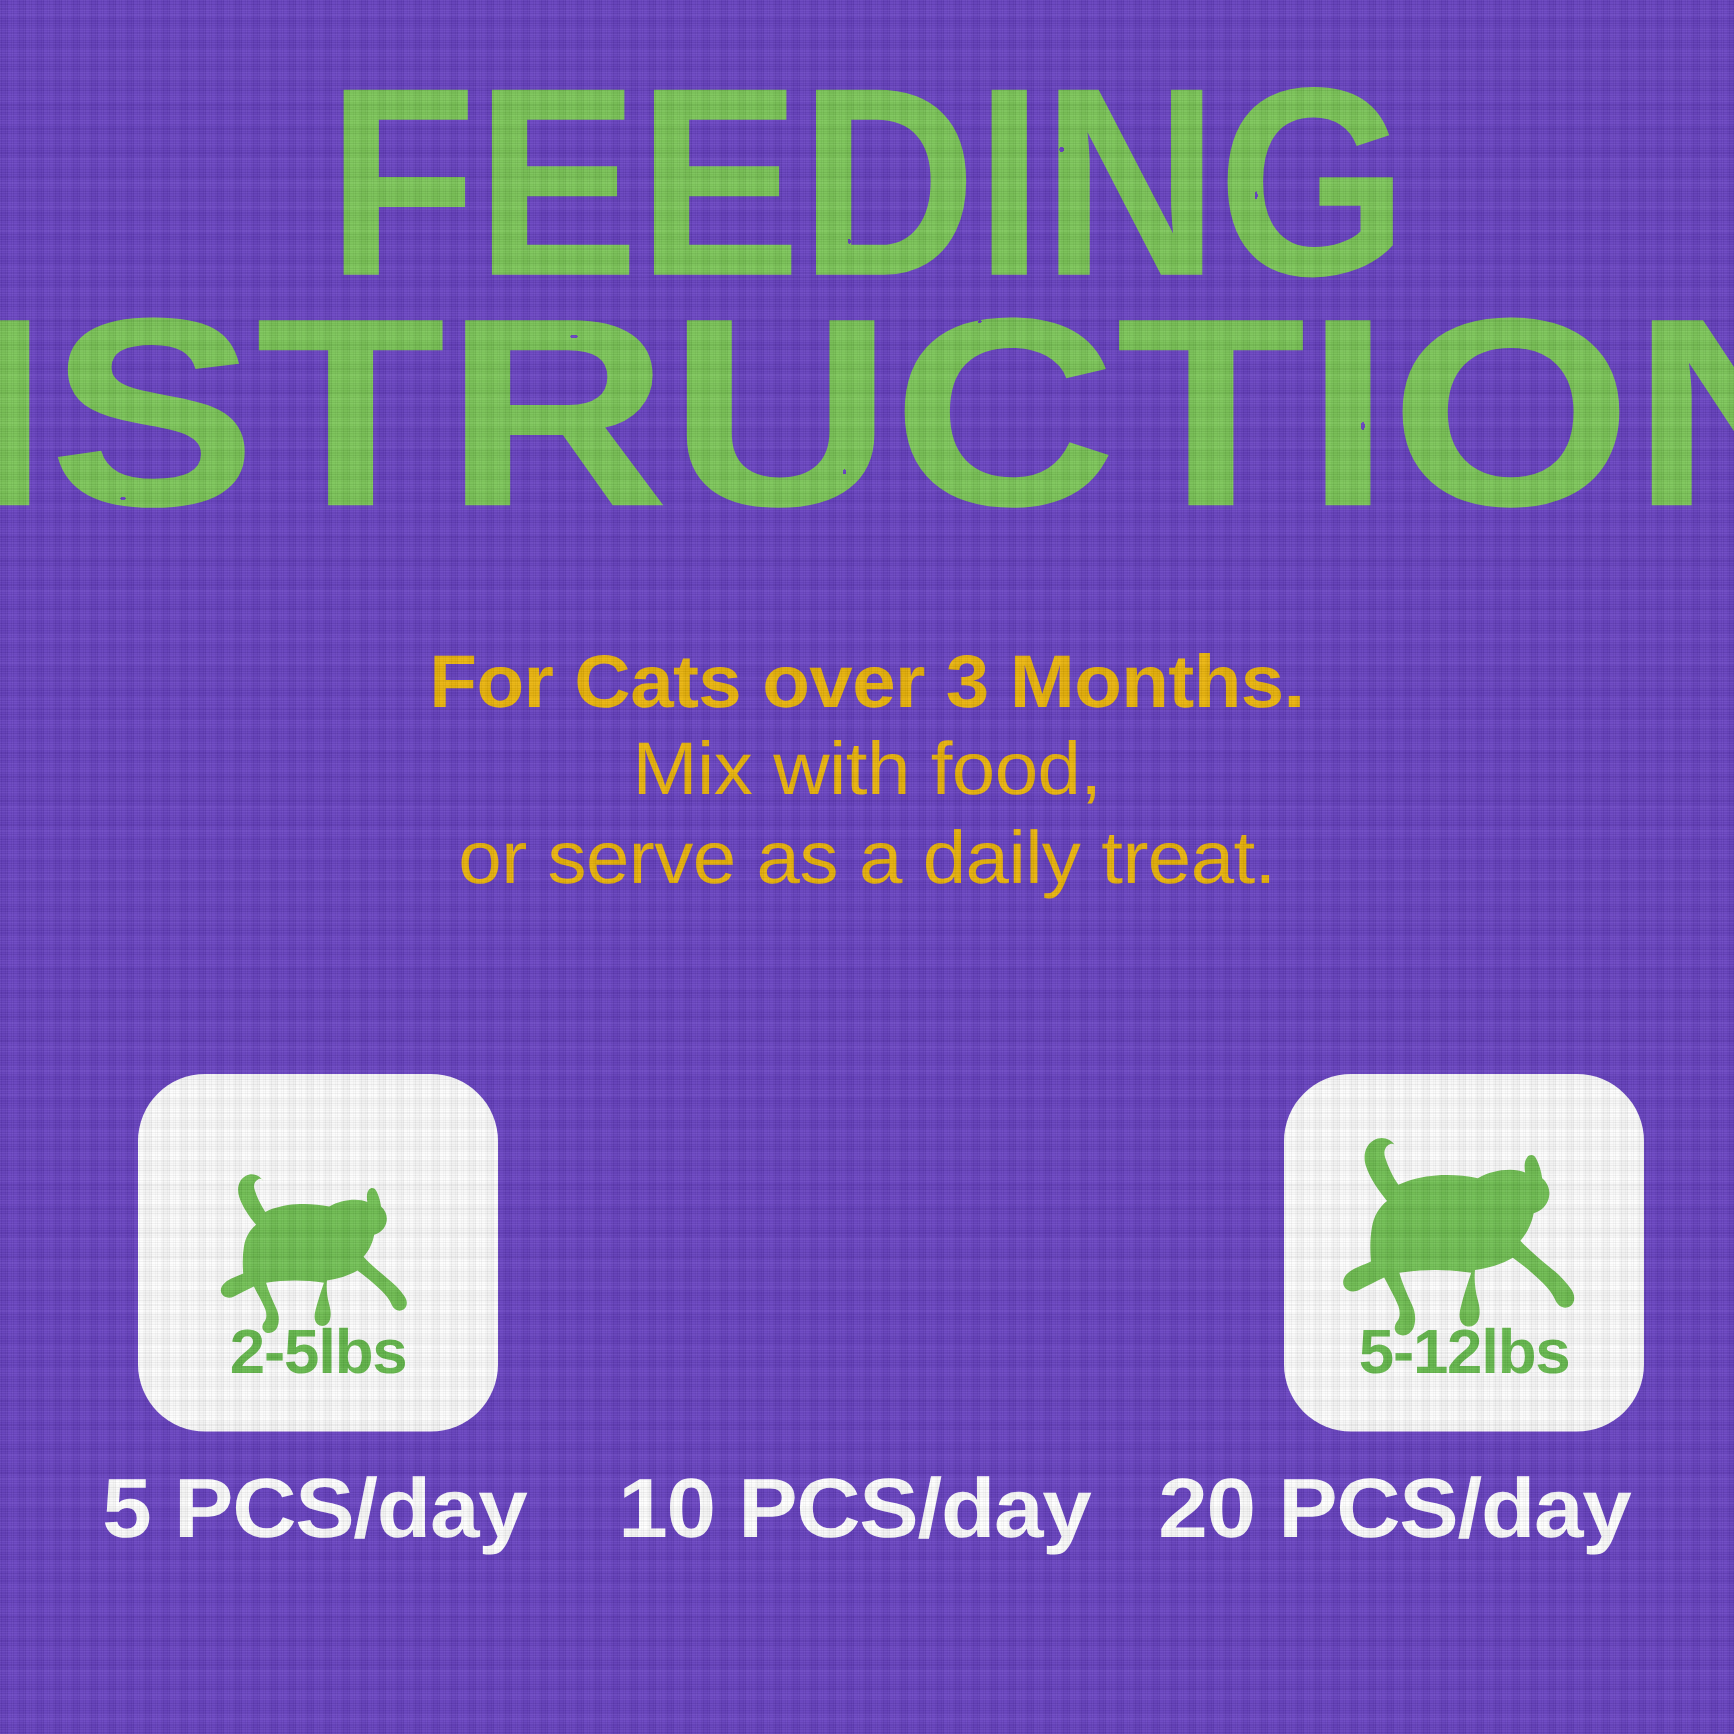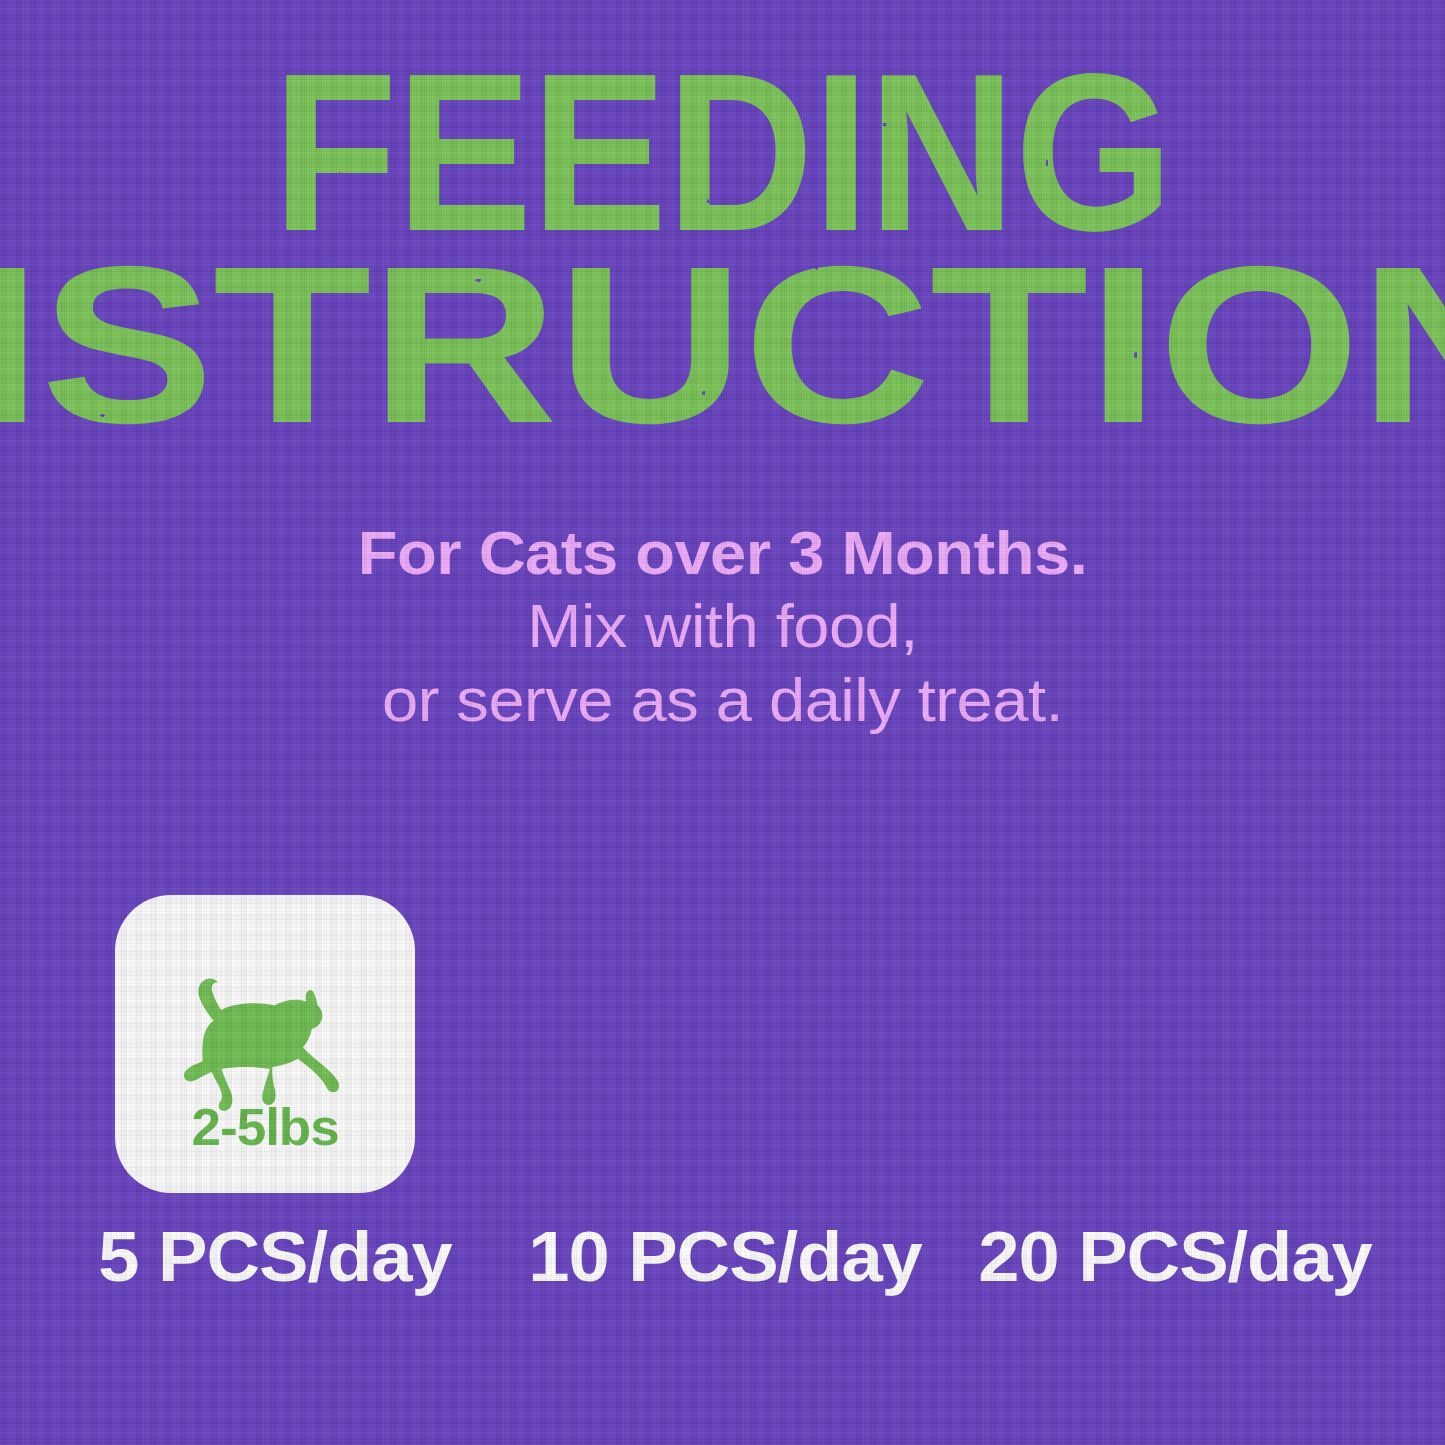--- a/index.html
+++ b/index.html
@@ -104,26 +104,26 @@
       radial-gradient(ellipse 2px 5px at 72% 55%, #6640c0 60%, transparent 62%),
       radial-gradient(ellipse 5px 2px at 84% 28%, #6640c0 60%, transparent 62%),
       radial-gradient(ellipse 2px 3px at 93% 67%, #6640c0 60%, transparent 62%),
       radial-gradient(ellipse 3px 2px at 17% 85%, #6640c0 60%, transparent 62%),
       radial-gradient(ellipse 2px 2px at 55% 12%, #6640c0 60%, transparent 62%);
   }
 
   
   #subtitle-block {
     position: absolute;
-    top: 518px;
+    top: 534px;
     left: 0;
     width: 1445px;
     z-index: 2;
     text-align: center;
-    color: #f0abfc;
+    color: #eab308;
     font-family: "Liberation Sans Narrow", "Liberation Sans", sans-serif;
   }
   .sub-line {
     display: block;
     white-space: nowrap;
     line-height: 1.12;
   }
   #sub-line-1 {
     font-size: 62px;
     font-weight: bold;
@@ -190,21 +190,21 @@
     letter-spacing: -1px;
     margin-bottom: 34px;
     white-space: nowrap;
     transform: scaleX(1.02);
   }
 
   
   #dose-row {
     position: absolute;
     top: 1222px;
-    left: 60px;
+    left: 47px;
     width: 1330px;
     z-index: 2;
     display: flex;
     justify-content: space-between;
     align-items: flex-start;
   }
   .dose-label {
     color: #ffffff;
     font-family: "Liberation Sans Narrow", "Liberation Sans", sans-serif;
     font-weight: bold;
@@ -261,20 +261,43 @@
             C196,106 201,96 203,85 C211,83 217,77 219,69 C221,61 218,53 212,48
             C211,41 209,34 206,28 C204,23 199,22 196,26 C193,30 193,36 194,42
             C189,40 184,39 178,39 C166,39 154,42 144,48
             C130,45 115,44 100,45 C86,46 72,49 60,55
             C54,46 49,36 46,26 C44,20 46,14 51,12 C54,11 56,12 57,14 Z"></path>
         </svg>
       </div>
       <div class="weight-label">2-5lbs</div>
     </div>
 
+    <div class="weight-card" id="card-1">
+      <div class="cat-holder">
+        <svg class="cat-svg" viewBox="0 0 260 230">
+          <path fill="#6ebe50" d="M57,14 C52,6 42,3 34,8 C25,13 22,25 26,36 C30,48 38,60 48,72
+            C40,78 34,88 32,100 C30,112 30,124 31,136 C23,140 14,142 7,148
+            C2,152 0,158 3,163 C6,168 13,169 19,166 C27,162 36,157 45,153
+            C50,163 56,173 60,183 C62,189 62,195 59,199 C55,204 55,210 60,213
+            C66,216 73,213 76,206 C79,198 78,189 74,181 C69,170 64,159 61,148
+            C73,146 86,145 99,145 C112,145 125,146 137,148
+            C133,160 129,172 126,184 C124,191 124,198 128,202 C133,207 141,205 144,199
+            C147,192 146,184 144,177 C141,166 140,155 141,145
+            C155,143 169,139 181,132 C192,140 203,149 213,159
+            C218,164 223,170 226,177 C229,184 236,187 242,183 C247,179 247,172 243,166
+            C237,157 229,149 220,142 C209,133 198,124 189,114
+            C196,106 201,96 203,85 C211,83 217,77 219,69 C221,61 218,53 212,48
+            C211,41 209,34 206,28 C204,23 199,22 196,26 C193,30 193,36 194,42
+            C189,40 184,39 178,39 C166,39 154,42 144,48
+            C130,45 115,44 100,45 C86,46 72,49 60,55
+            C54,46 49,36 46,26 C44,20 46,14 51,12 C54,11 56,12 57,14 Z"></path>
+        </svg>
+      </div>
+      <div class="weight-label">5-12lbs</div>
+    </div>
 
 
   </div>
 
   <div id="dose-row">
     <div class="dose-label">5 PCS/day</div>
     <div class="dose-label">10 PCS/day</div>
     <div class="dose-label">20 PCS/day</div>
   </div>
 

